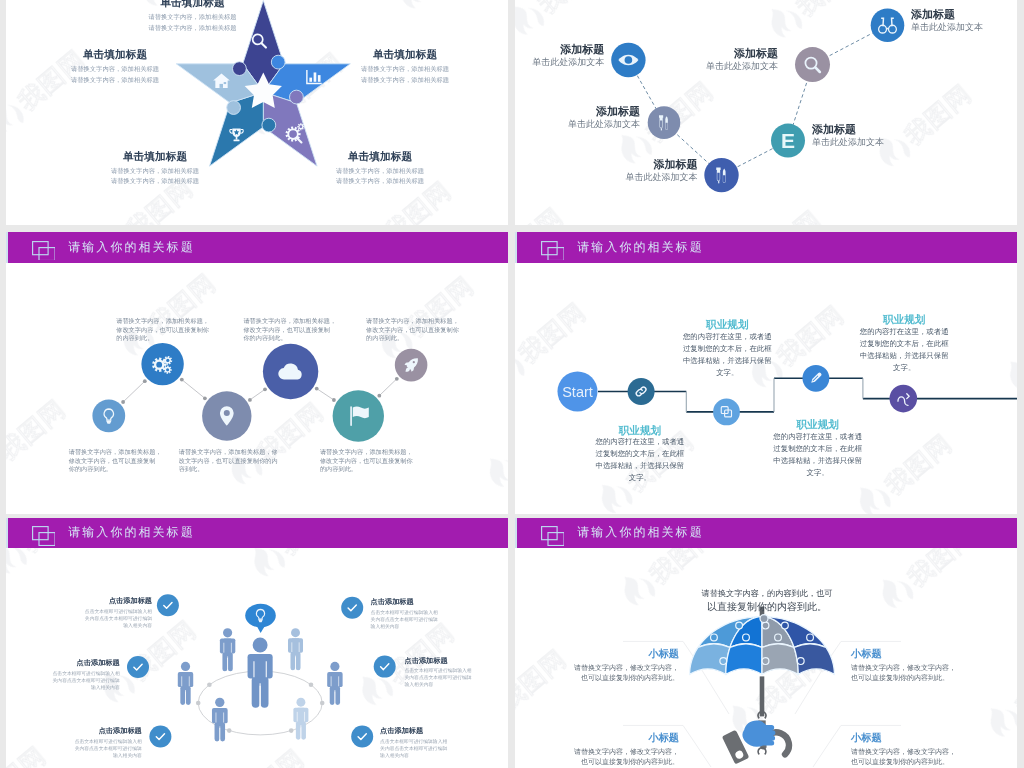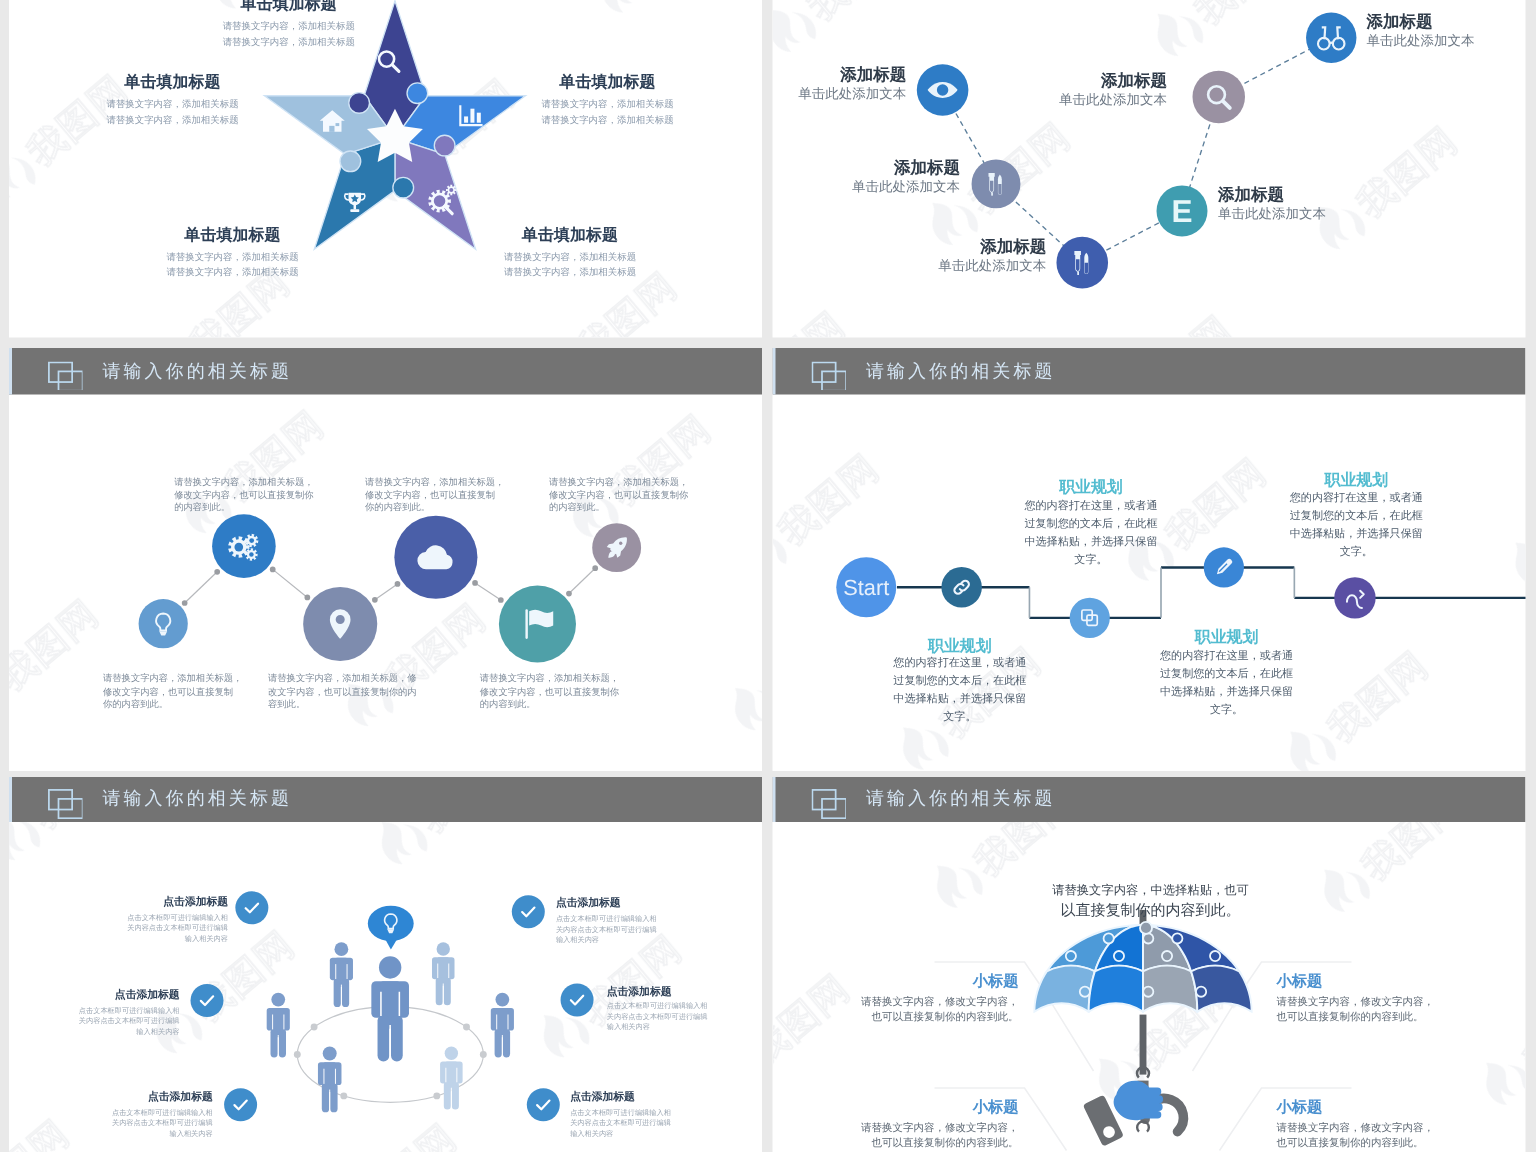--- a/index.html
+++ b/index.html
@@ -3,21 +3,21 @@
 <meta charset="utf-8">
 <style>
 html,body{margin:0;padding:0;}
 body{width:1024px;height:768px;overflow:hidden;background:#e9e9e9;
      font-family:"Liberation Sans","DejaVu Sans",sans-serif;
      -webkit-font-smoothing:antialiased;}
 #sheet{position:absolute;left:0;top:0;width:1024px;height:768px;background:#e9e9e9;}
 .slide{position:absolute;width:502.4px;height:281.7px;background:#fff;overflow:hidden;}
 .art{position:absolute;left:0;top:0;width:506px;height:285px;overflow:visible;}
 .wm{position:absolute;left:0;top:0;width:506px;height:285px;pointer-events:none;}
-.hdr{position:absolute;left:0;top:0;width:502.4px;height:30.8px;background:#737373;
+.hdr{position:absolute;left:0;top:0;width:502.4px;height:30.8px;background:#a21caf;
      border-left:2px solid #cfe0f0;box-sizing:border-box;}
 .hdr-ico{position:absolute;left:23.9px;top:8.6px;width:23.1px;height:19.5px;}
 .hdr-txt{position:absolute;left:60.25px;top:6.7px;font-size:12px;color:#d6e7f6;letter-spacing:2.05px;}
 .t{position:absolute;white-space:nowrap;}
 .ttl{font-weight:bold;color:#2d3f56;}
 .bdy{color:#8a99ab;}
 </style>
 </head>
 <body>
 
@@ -633,21 +633,21 @@
           </g>
         </g>
       </svg>
       <div class="hdr">
         <svg class="hdr-ico" viewBox="0 0 23.1 19.5" fill="none" stroke="#bcd9ef" stroke-width="1.15">
           <rect x="0.6" y="0.6" width="15.5" height="13.1"></rect>
           <rect x="7.0" y="6.6" width="16.1" height="12.9"></rect>
         </svg>
         <div class="hdr-txt">请输入你的相关标题</div>
       </div>
-      <div class="t bdy" style="left:252.0px;top:70.5px;font-size:8.2px;transform:translateX(-50%);color:#3d4753;">请替换文字内容，中选择粘贴，也可</div>
+      <div class="t bdy" style="left:252.0px;top:70.5px;font-size:8.2px;transform:translateX(-50%);color:#3d4753;">请替换文字内容，的内容到此，也可</div>
       <div class="t bdy" style="left:252.0px;top:82.3px;font-size:10px;transform:translateX(-50%);color:#3d4753;">以直接复制你的内容到此。</div>
       <div class="t ttl" style="left:164.0px;top:129.8px;font-size:10.2px;transform:translateX(-100%);color:#4a90cf;">小标题</div>
       <div class="t bdy" style="left:164.0px;top:145.6px;font-size:7.0px;transform:translateX(-100%);color:#5d6874;">请替换文字内容，修改文字内容，</div>
       <div class="t bdy" style="left:164.0px;top:155.5px;font-size:7.0px;transform:translateX(-100%);color:#5d6874;">也可以直接复制你的内容到此。</div>
       <div class="t ttl" style="left:336.0px;top:129.8px;font-size:10.2px;color:#4a90cf;">小标题</div>
       <div class="t bdy" style="left:336.0px;top:145.6px;font-size:7.0px;color:#5d6874;">请替换文字内容，修改文字内容，</div>
       <div class="t bdy" style="left:336.0px;top:155.5px;font-size:7.0px;color:#5d6874;">也可以直接复制你的内容到此。</div>
       <div class="t ttl" style="left:164.0px;top:213.8px;font-size:10.2px;transform:translateX(-100%);color:#4a90cf;">小标题</div>
       <div class="t bdy" style="left:164.0px;top:229.6px;font-size:7.0px;transform:translateX(-100%);color:#5d6874;">请替换文字内容，修改文字内容，</div>
       <div class="t bdy" style="left:164.0px;top:239.5px;font-size:7.0px;transform:translateX(-100%);color:#5d6874;">也可以直接复制你的内容到此。</div>

